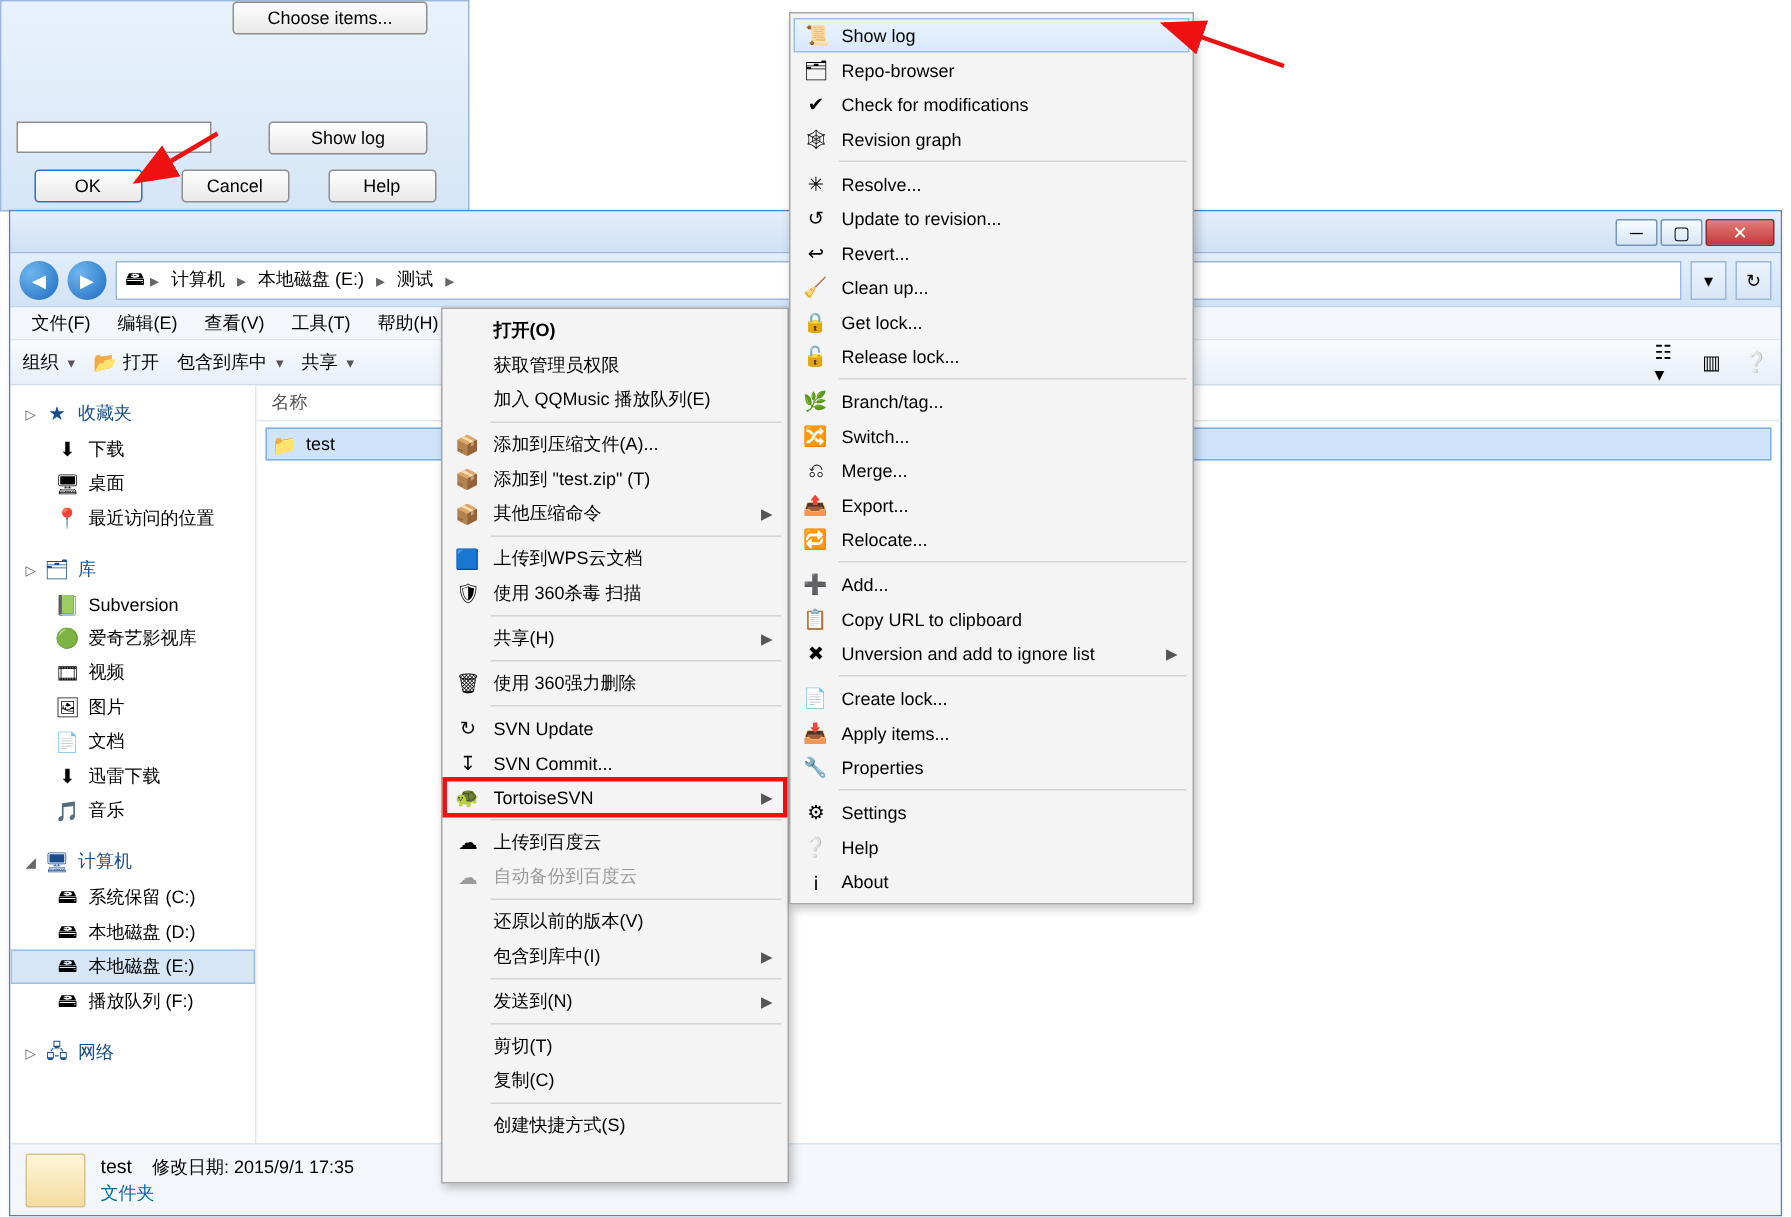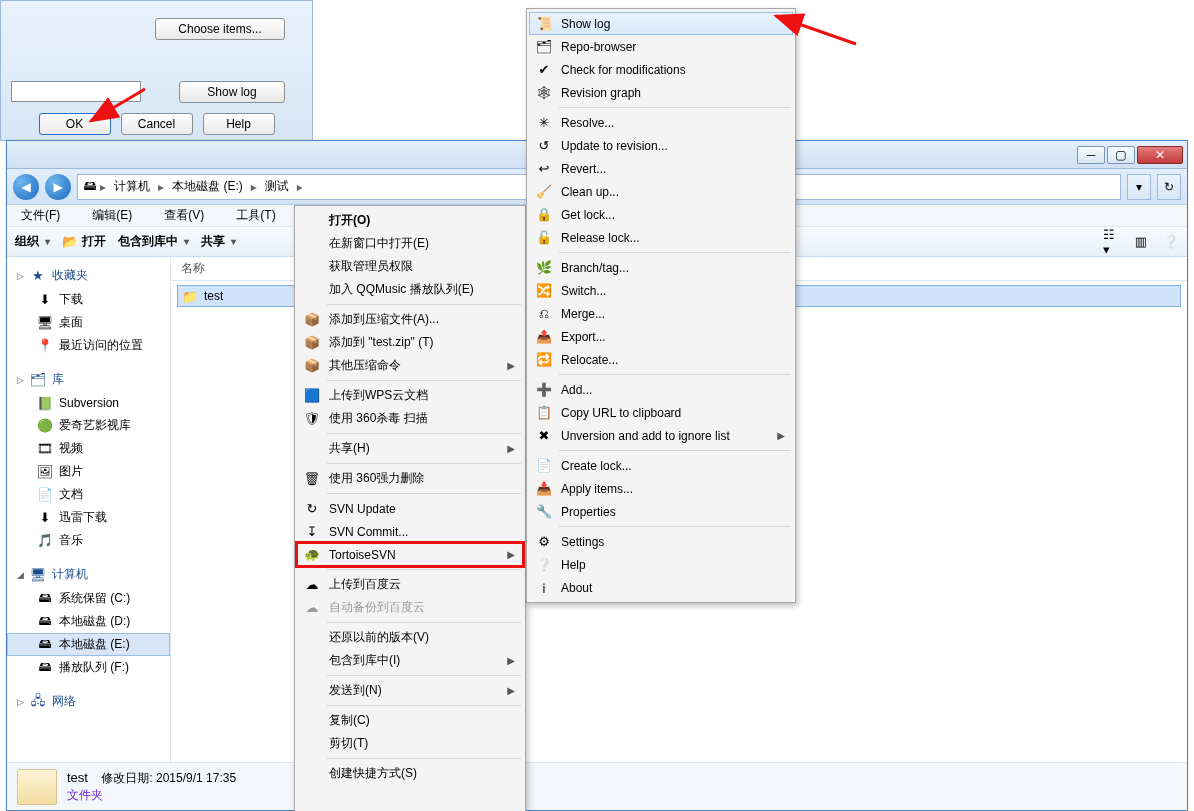--- a/index.html
+++ b/index.html
@@ -10,24 +10,24 @@
   position:absolute; left:0; top:0; width:313px; height:141px;
   background:linear-gradient(#e9f2fb,#d6e6f7);
   border:1px solid #9db8d8;
 }
 .dlg .btn {
   display:inline-flex; align-items:center; justify-content:center;
   min-width:72px; height:22px; padding:0 12px;
   background:linear-gradient(#fefefe,#e9e9e9);
   border:1px solid #8e8e8e; border-radius:3px; cursor:pointer;
 }
-.dlg .choose { position:absolute; left:154px; top:17px; width:130px; }
+.dlg .choose { position:absolute; left:154px; top:0; width:130px; }
 .dlg .input { position:absolute; left:10px; top:80px; width:130px; height:21px; border:1px solid #8e8e8e; background:#fff; }
 .dlg .showlog { position:absolute; left:178px; top:80px; width:106px; }
-.dlg .bottom { position:absolute; left:0; bottom:0; height:32px; width:100%; display:flex; gap:10px; justify-content:center; align-items:center; }
+.dlg .bottom { position:absolute; left:0; bottom:0; height:32px; width:100%; display:flex; gap:26px; justify-content:center; align-items:center; }
 .dlg .ok { border:1px solid #2a6fc9; }
 
 
 .arrow-red { position:absolute; pointer-events:none; }
 
 
 .explorer {
   position:absolute; left:6px; top:140px; width:1182px; height:671px;
   border:1px solid #4a86c5; background:#fff;
   box-shadow:0 0 0 1px rgba(0,0,0,.05);
@@ -50,30 +50,30 @@
 .navbtn.fwd { }
 .breadcrumbs { flex:1; height:26px; border:1px solid #9db8d8; background:#fff; display:flex; align-items:center; padding:0 4px; }
 .bc-seg { padding:0 6px; height:100%; display:flex; align-items:center; cursor:pointer; }
 .bc-sep { color:#666; padding:0 2px; }
 .dropbtn, .refresh { width:24px; height:26px; border:1px solid #9db8d8; background:linear-gradient(#eaf3fc,#d8e7f7); display:flex; align-items:center; justify-content:center; cursor:pointer; }
 .searchbox { width:236px; height:26px; border:1px solid #9db8d8; background:#fff; display:flex; align-items:center; padding:0 6px; color:#888; }
 .searchbox .sicon { margin-left:auto; color:#4a86c5; }
 
 .menubar {
   height:22px; background:#f3f7fb; display:flex; align-items:center;
-  padding:0 6px; gap:16px; border-bottom:1px solid #dce6f1;
+  padding:0 6px; gap:2px; border-bottom:1px solid #dce6f1;
 }
 .menubar span { padding:2px 8px; cursor:pointer; }
 
 .toolbar {
   height:30px; background:linear-gradient(#f8fbfe,#e7eff8);
   display:flex; align-items:center; padding:0 8px; gap:12px;
   border-bottom:1px solid #cfdceb;
 }
-.toolbar .titem { display:flex; align-items:center; gap:4px; cursor:pointer;font-weight:bold; }
+.toolbar .titem { display:flex; align-items:center; gap:4px; cursor:pointer; }
 .toolbar .drop::after { content:"▾"; font-size:10px; color:#555; margin-left:2px; }
 .toolbar .right { margin-left:auto; display:flex; align-items:center; gap:14px; }
 
 .body { flex:1; display:flex; min-height:0; }
 .sidebar {
   width:164px; border-right:1px solid #e2e8ef; padding:6px 0;
   overflow:auto; background:#fff;
 }
 .sb-group { margin-bottom:10px; }
 .sb-head { display:flex; align-items:center; gap:6px; padding:4px 10px; color:#1a4e8a; cursor:pointer; }
@@ -89,21 +89,21 @@
 .file-row.selected { background:#cfe4fb; border-color:#7eb0e4; }
 .file-row .ic { color:#e2a33a; }
 
 .status {
   height:48px; border-top:1px solid #dce6f1; background:#f3f7fb;
   display:flex; align-items:center; padding:4px 10px; gap:10px;
 }
 .status .thumb { width:40px; height:36px; background:linear-gradient(#fff5d8,#f3dca0); border:1px solid #d5c38a; border-radius:2px; }
 .status .meta { display:flex; flex-direction:column; }
 .status .name { font-size:13px; }
-.status .sub { color:#6d28d9; }
+.status .sub { color:#0369a1; }
 
 
 .ctx {
   position:absolute; background:#f4f4f4; border:1px solid #a7a7a7;
   box-shadow:2px 3px 6px rgba(0,0,0,.25);
   padding:3px 2px; min-width:232px;
 }
 .ctx .row {
   display:flex; align-items:center; height:23px; padding:0 24px 0 32px;
   position:relative; cursor:pointer; white-space:nowrap;
@@ -306,23 +306,20 @@
     </div>
   </div>
 </div>
 
 <div class="ctx" id="ctx1" style="left:294px; top:205px; width:232px;">
   <div class="gutter"></div>
 <div class="row bold">
       <span>打开(O)</span>
     </div>
     <div class="row">
-      <span>在新窗口中打开(E)</span>
-    </div>
-    <div class="row">
       <span>获取管理员权限</span>
     </div>
     <div class="row">
       <span>加入 QQMusic 播放队列(E)</span>
     </div>
     <div class="sep"></div>
     <div class="row">
       <span class="ic">📦</span>
       <span>添加到压缩文件(A)...</span>
     </div>
@@ -385,24 +382,24 @@
       <span>包含到库中(I)</span>
       <span class="sub-ind">▶</span>
     </div>
     <div class="sep"></div>
     <div class="row">
       <span>发送到(N)</span>
       <span class="sub-ind">▶</span>
     </div>
     <div class="sep"></div>
     <div class="row">
+      <span>剪切(T)</span>
+    </div>
+    <div class="row">
       <span>复制(C)</span>
-    </div>
-    <div class="row">
-      <span>剪切(T)</span>
     </div>
     <div class="sep"></div>
     <div class="row">
       <span>创建快捷方式(S)</span>
     </div>
     <div class="row"></div>
   </div>
 
 <div class="ctx" id="ctx2" style="left:526px; top:8px; width:270px;">
   <div class="gutter"></div>

